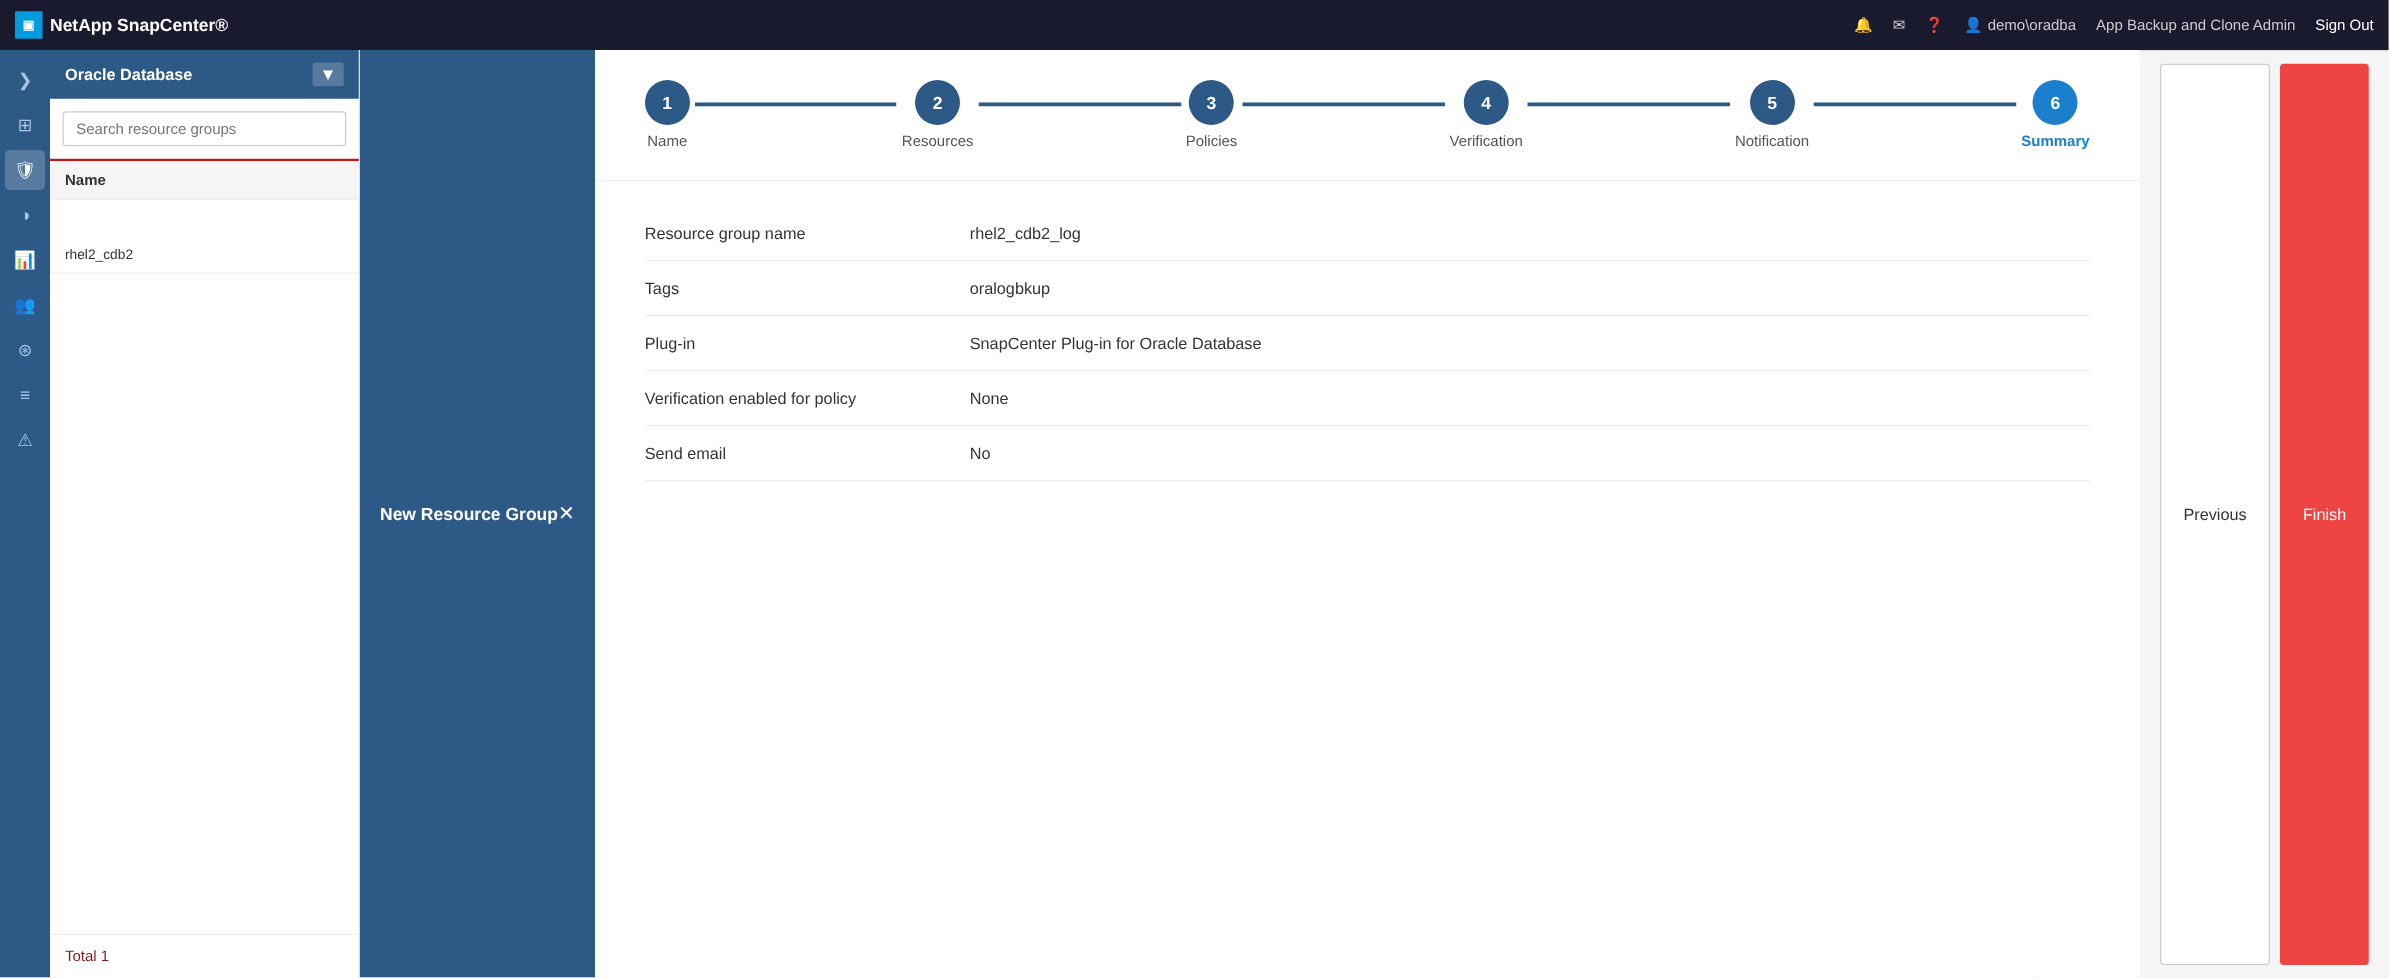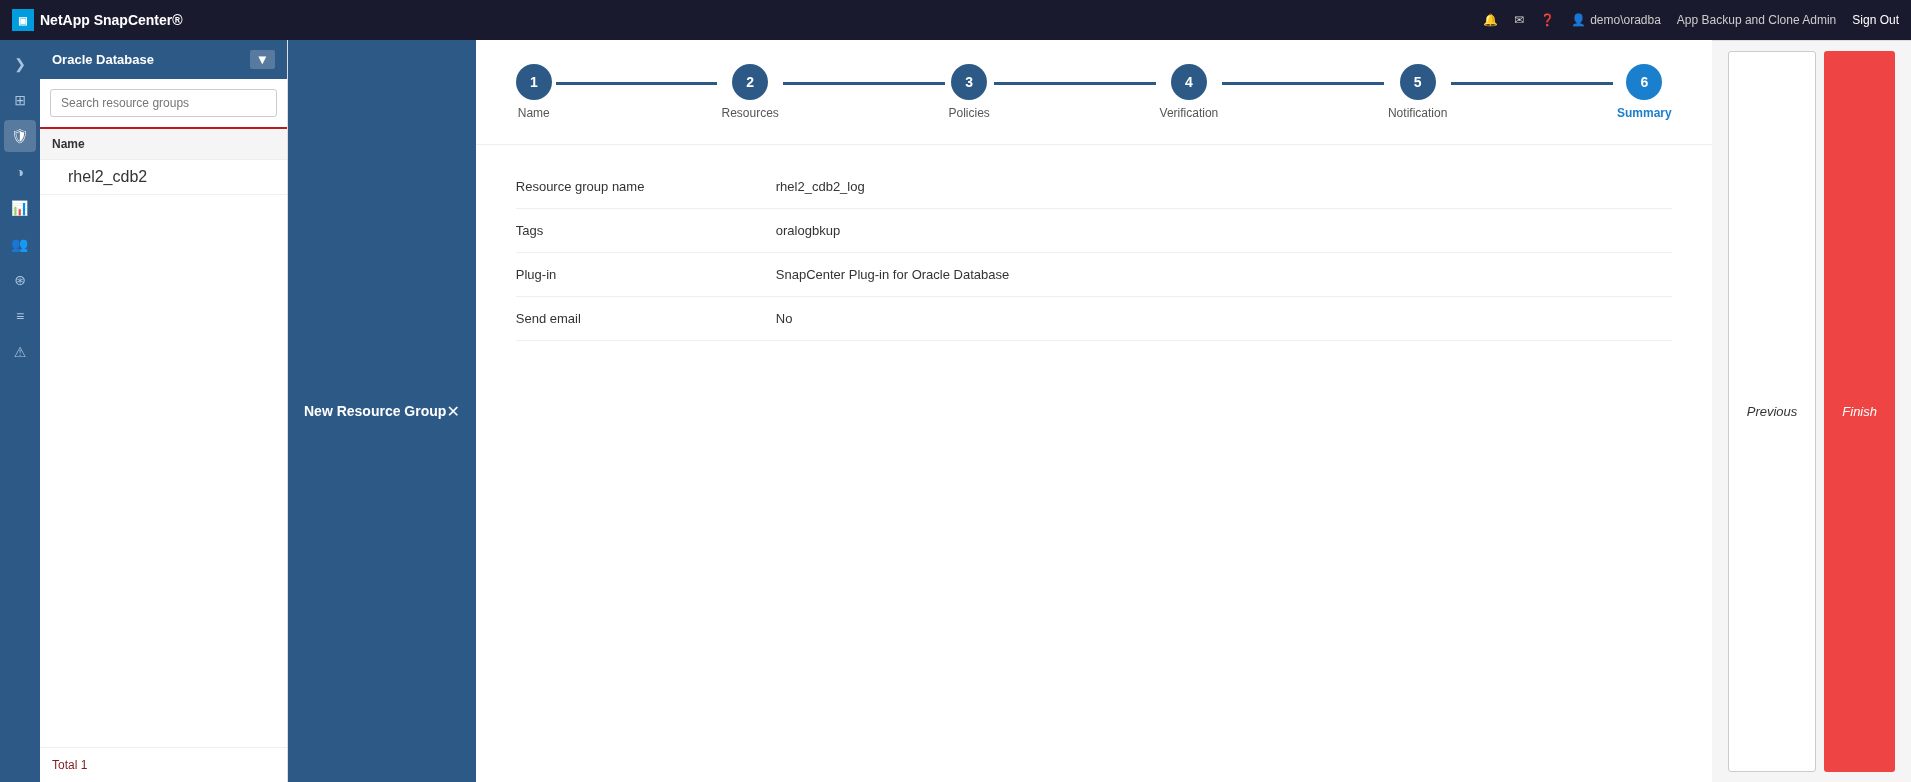--- a/index.html
+++ b/index.html
@@ -86,25 +86,26 @@
     }
     .resource-list-header {
       padding: 8px 12px;
       font-weight: bold;
       font-size: 12px;
       color: #333;
       border-bottom: 1px solid #eee;
       background: #f5f5f5;
     }
     .resource-list-item {
-      padding: 8px 28px;
-      font-size: 16px;
+      padding: 8px 12px;
+      font-size: 11px;
       color: #333;
       cursor: pointer;
       border-bottom: 1px solid #f0f0f0;
+      margin-top: 30px;
     }
     .resource-panel-footer {
       margin-top: auto;
       padding: 10px 12px;
       border-top: 1px solid #eee;
       font-size: 12px;
       color: #7f1d1d;
     }
 
     
@@ -208,21 +209,20 @@
       display: flex;
       justify-content: flex-end;
       gap: 8px;
     }
     .btn {
       padding: 7px 18px;
       border: none;
       border-radius: 3px;
       font-size: 13px;
       cursor: pointer;
-      font-style: italic;
     }
     .btn-default {
       background: #fff;
       border: 1px solid #ccc;
       color: #333;
     }
     .btn-primary {
       background: #ef4444;
       color: #fff;
     }
@@ -342,20 +342,24 @@
         </div>
         <div class="form-row">
           <div class="form-label">Tags</div>
           <div class="form-value">oralogbkup</div>
         </div>
         <div class="form-row">
           <div class="form-label">Plug-in</div>
           <div class="form-value">SnapCenter Plug-in for Oracle Database</div>
         </div>
         <div class="form-row">
+          <div class="form-label">Verification enabled for policy</div>
+          <div class="form-value">None</div>
+        </div>
+        <div class="form-row">
           <div class="form-label">Send email</div>
           <div class="form-value">No</div>
         </div>
       </div>
     </div>
 
     <div class="dialog-footer">
       <button class="btn btn-default">Previous</button>
       <button class="btn btn-primary">Finish</button>
     </div>

